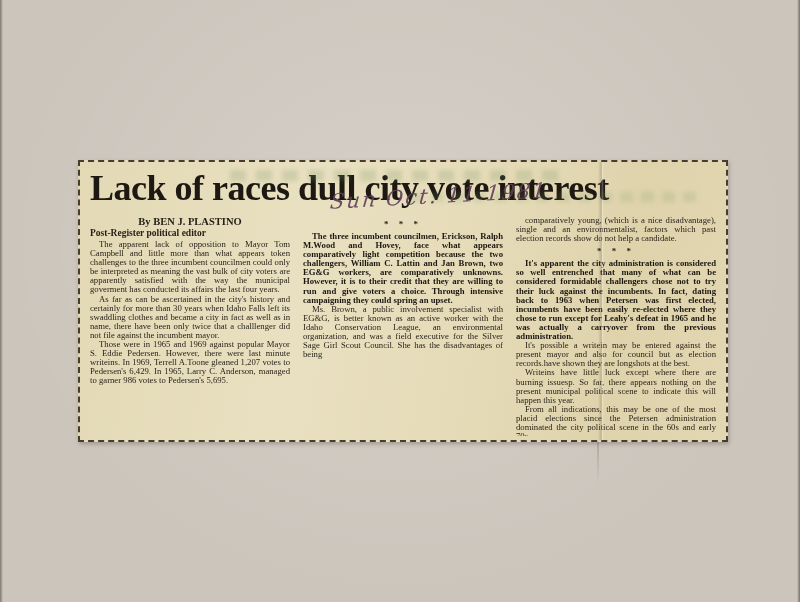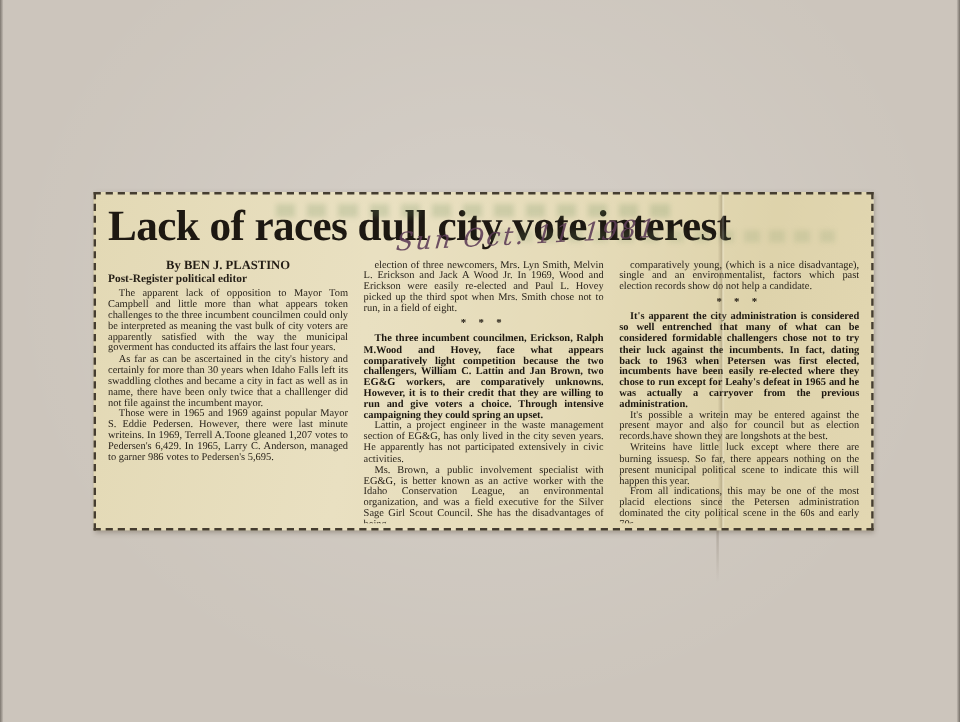--- a/index.html
+++ b/index.html
@@ -85,24 +85,22 @@
     <div class="cols">
       <div class="col">
         <div class="byline">By BEN J. PLASTINO</div>
         <div class="byline-title">Post-Register political editor</div>
         <p>The apparent lack of opposition to Mayor Tom Campbell and little more than what appears token challenges to the three incumbent councilmen could only be interpreted as meaning the vast bulk of city voters are apparently satisfied with the way the municipal goverment has conducted its affairs the last four years.</p>
         <p>As far as can be ascertained in the city's history and certainly for more than 30 years when Idaho Falls left its swaddling clothes and became a city in fact as well as in name, there have been only twice that a challlenger did not file against the incumbent mayor.</p>
         <p>Those were in 1965 and 1969 against popular Mayor S. Eddie Pedersen. However, there were last minute writeins. In 1969, Terrell A.Toone gleaned 1,207 votes to Pedersen's 6,429. In 1965, Larry C. Anderson, managed to garner 986 votes to Pedersen's 5,695.</p>
       </div>
 
       <div class="col">
-        <p>election of three newcomers, Mrs. Lyn Smith, Melvin L. Erickson and Jack A Wood Jr. In 1969, Wood and Erickson were easily re-elected and Paul L. Hovey picked up the third spot when Mrs. Smith chose not to run, in a field of eight.</p>
         <div class="stars">* * *</div>
         <p class="bold">The three incumbent councilmen, Erickson, Ralph M.Wood and Hovey, face what appears comparatively light competition because the two challengers, William C. Lattin and Jan Brown, two EG&amp;G workers, are comparatively unknowns. However, it is to their credit that they are willing to run and give voters a choice. Through intensive campaigning they could spring an upset.</p>
-        <p>Lattin, a project engineer in the waste management section of EG&amp;G, has only lived in the city seven years. He apparently has not participated extensively in civic activities.</p>
         <p>Ms. Brown, a public involvement specialist with EG&amp;G, is better known as an active worker with the Idaho Conservation League, an environmental organization, and was a field executive for the Silver Sage Girl Scout Council. She has the disadvantages of being</p>
       </div>
 
       <div class="col">
         <p>comparatively young, (which is a nice disadvantage), single and an environmentalist, factors which past election records show do not help a candidate.</p>
         <div class="stars">* * *</div>
         <p class="bold">It's apparent the city administration is considered so well entrenched that many of what can be considered formidable challengers chose not to try their luck against the incumbents. In fact, dating back to 1963 when Petersen was first elected, incumbents have been easily re-elected where they chose to run except for Leahy's defeat in 1965 and he was actually a carryover from the previous administration.</p>
         <p>It's possible a writein may be entered against the present mayor and also for council but as election records.have shown they are longshots at the best.</p>
         <p>Writeins have little luck except where there are burning issuesp. So far, there appears nothing on the present municipal political scene to indicate this will happen this year.</p>
         <p>From all indications, this may be one of the most placid elections since the Petersen administration dominated the city political scene in the 60s and early 70s.</p>

